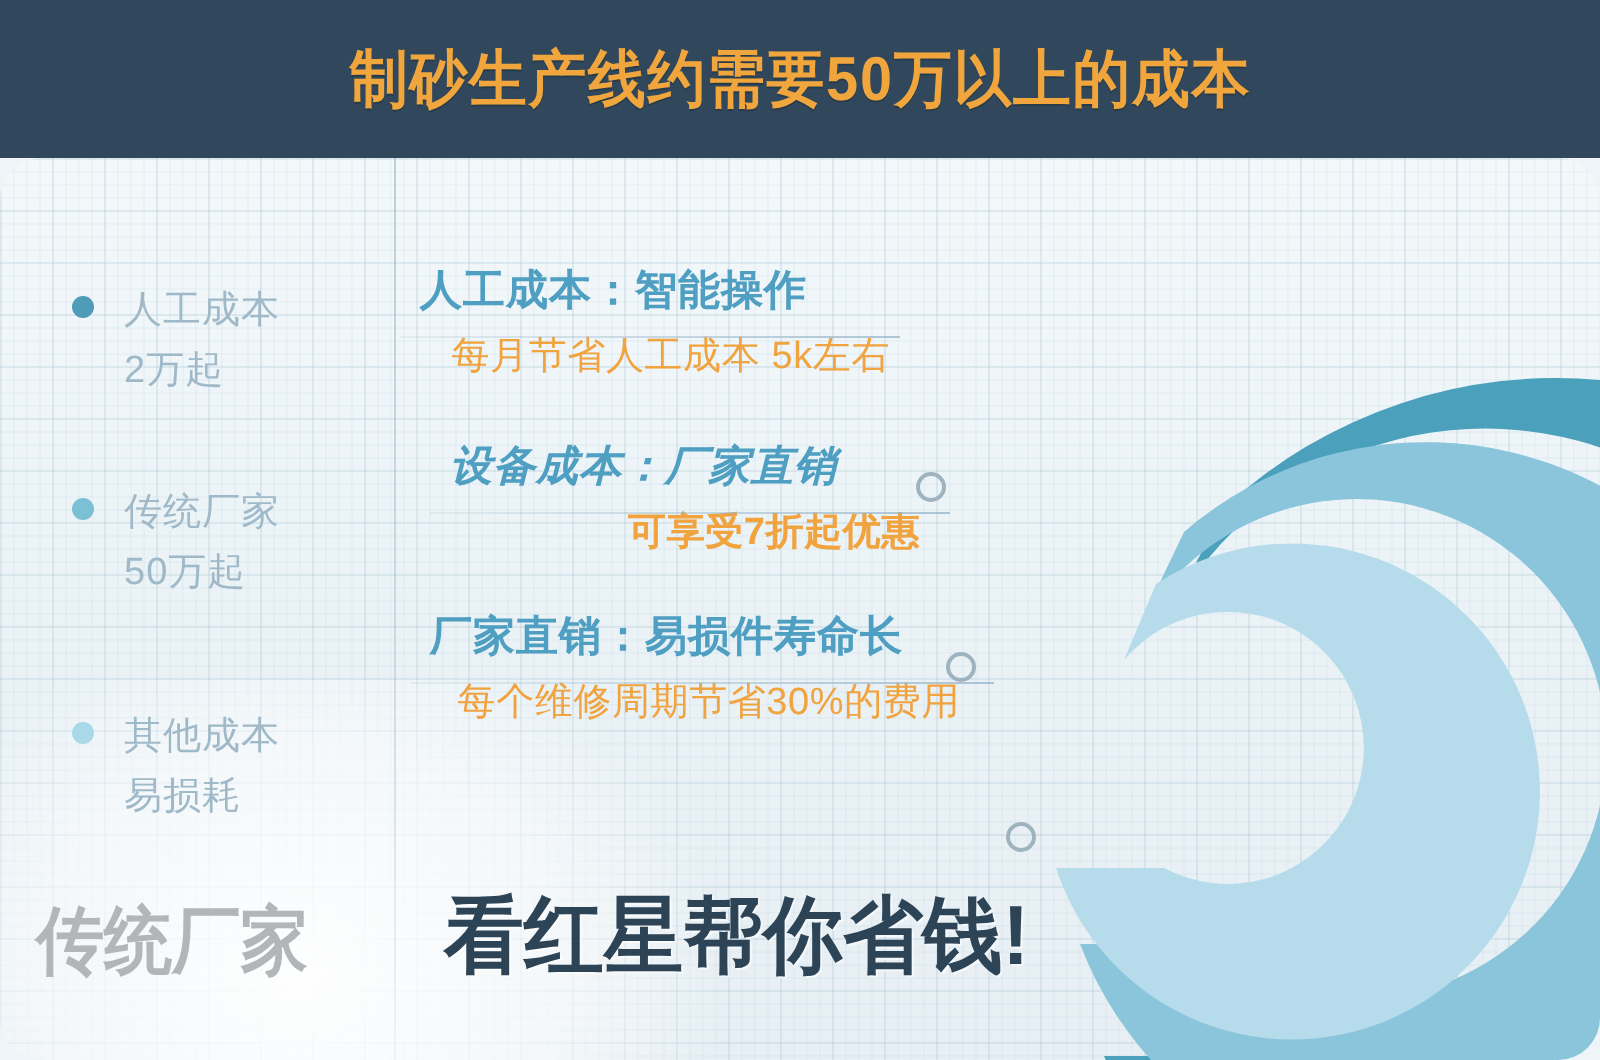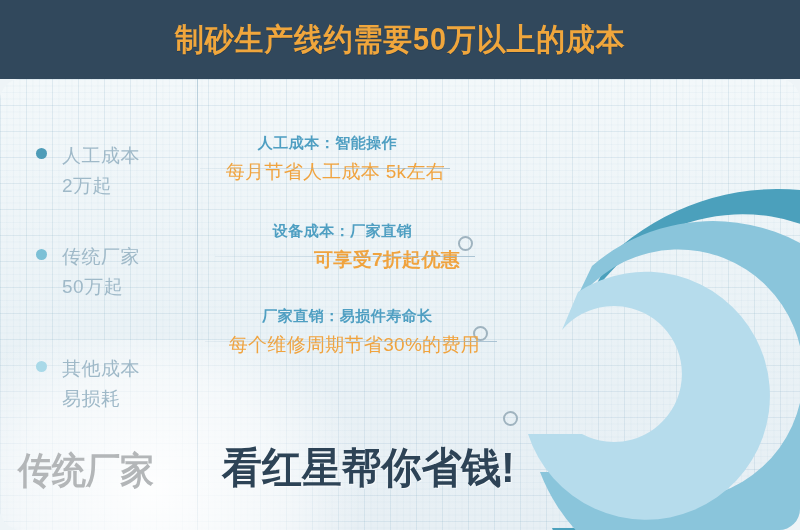--- a/index.html
+++ b/index.html
@@ -111,26 +111,26 @@
     font-size: 19px;
     line-height: 30px;
     letter-spacing: 0.5px;
     white-space: pre-line;
   }
 
   
   .main-item { position: absolute; }
   .item-title {
     color: #4f9fc2;
-    font-size: 15px;
+    font-size: 21px;
     font-weight: bold;
     line-height: 1.15;
     letter-spacing: 0.5px;
     white-space: nowrap;
-    text-align: center;
+    text-align: left;
   }
   .item-rule {
     position: absolute;
     height: 1px;
     background: linear-gradient(to right, rgba(150,180,200,0.15), rgba(150,180,200,0.75));
   }
   .item-sub {
     color: #f0a33e;
     font-size: 19px;
     line-height: 1.2;
@@ -244,21 +244,21 @@
     </div>
 
     <div class="main-item" style="left:210px; top:55px; width:235px;">
       <div class="item-title" style="color: rgb(79, 159, 194);">人工成本：智能操作</div>
       <div class="item-rule" style="left:-10px; top:34px; width:250px;"></div>
       <div class="item-sub" style="margin-top: 10px; color: rgb(240, 163, 62);">每月节省人工成本 5k左右</div>
     </div>
     <div class="item-circle" style="left:458px; top:157px;"></div>
 
     <div class="main-item" style="left:225px; top:143px; width:235px;">
-      <div class="item-title" style="color: rgb(79, 159, 194);">设备成本：厂家直销</div>
+      <div class="item-title" style="color: rgb(79, 159, 194); font-style: italic;">设备成本：厂家直销</div>
       <div class="item-rule" style="left:-10px; top:34px; width:260px;"></div>
       <div class="item-sub" style="margin-top: 10px; color: rgb(240, 163, 62); font-weight: bold;">可享受7折起优惠</div>
     </div>
     <div class="item-circle" style="left:473px; top:247px;"></div>
 
     <div class="main-item" style="left:215px; top:228px; width:265px;">
       <div class="item-title" style="color: rgb(79, 159, 194);">厂家直销：易损件寿命长</div>
       <div class="item-rule" style="left:-10px; top:34px; width:292px;"></div>
       <div class="item-sub" style="margin-top: 10px; color: rgb(240, 163, 62);">每个维修周期节省30%的费用</div>
     </div>

